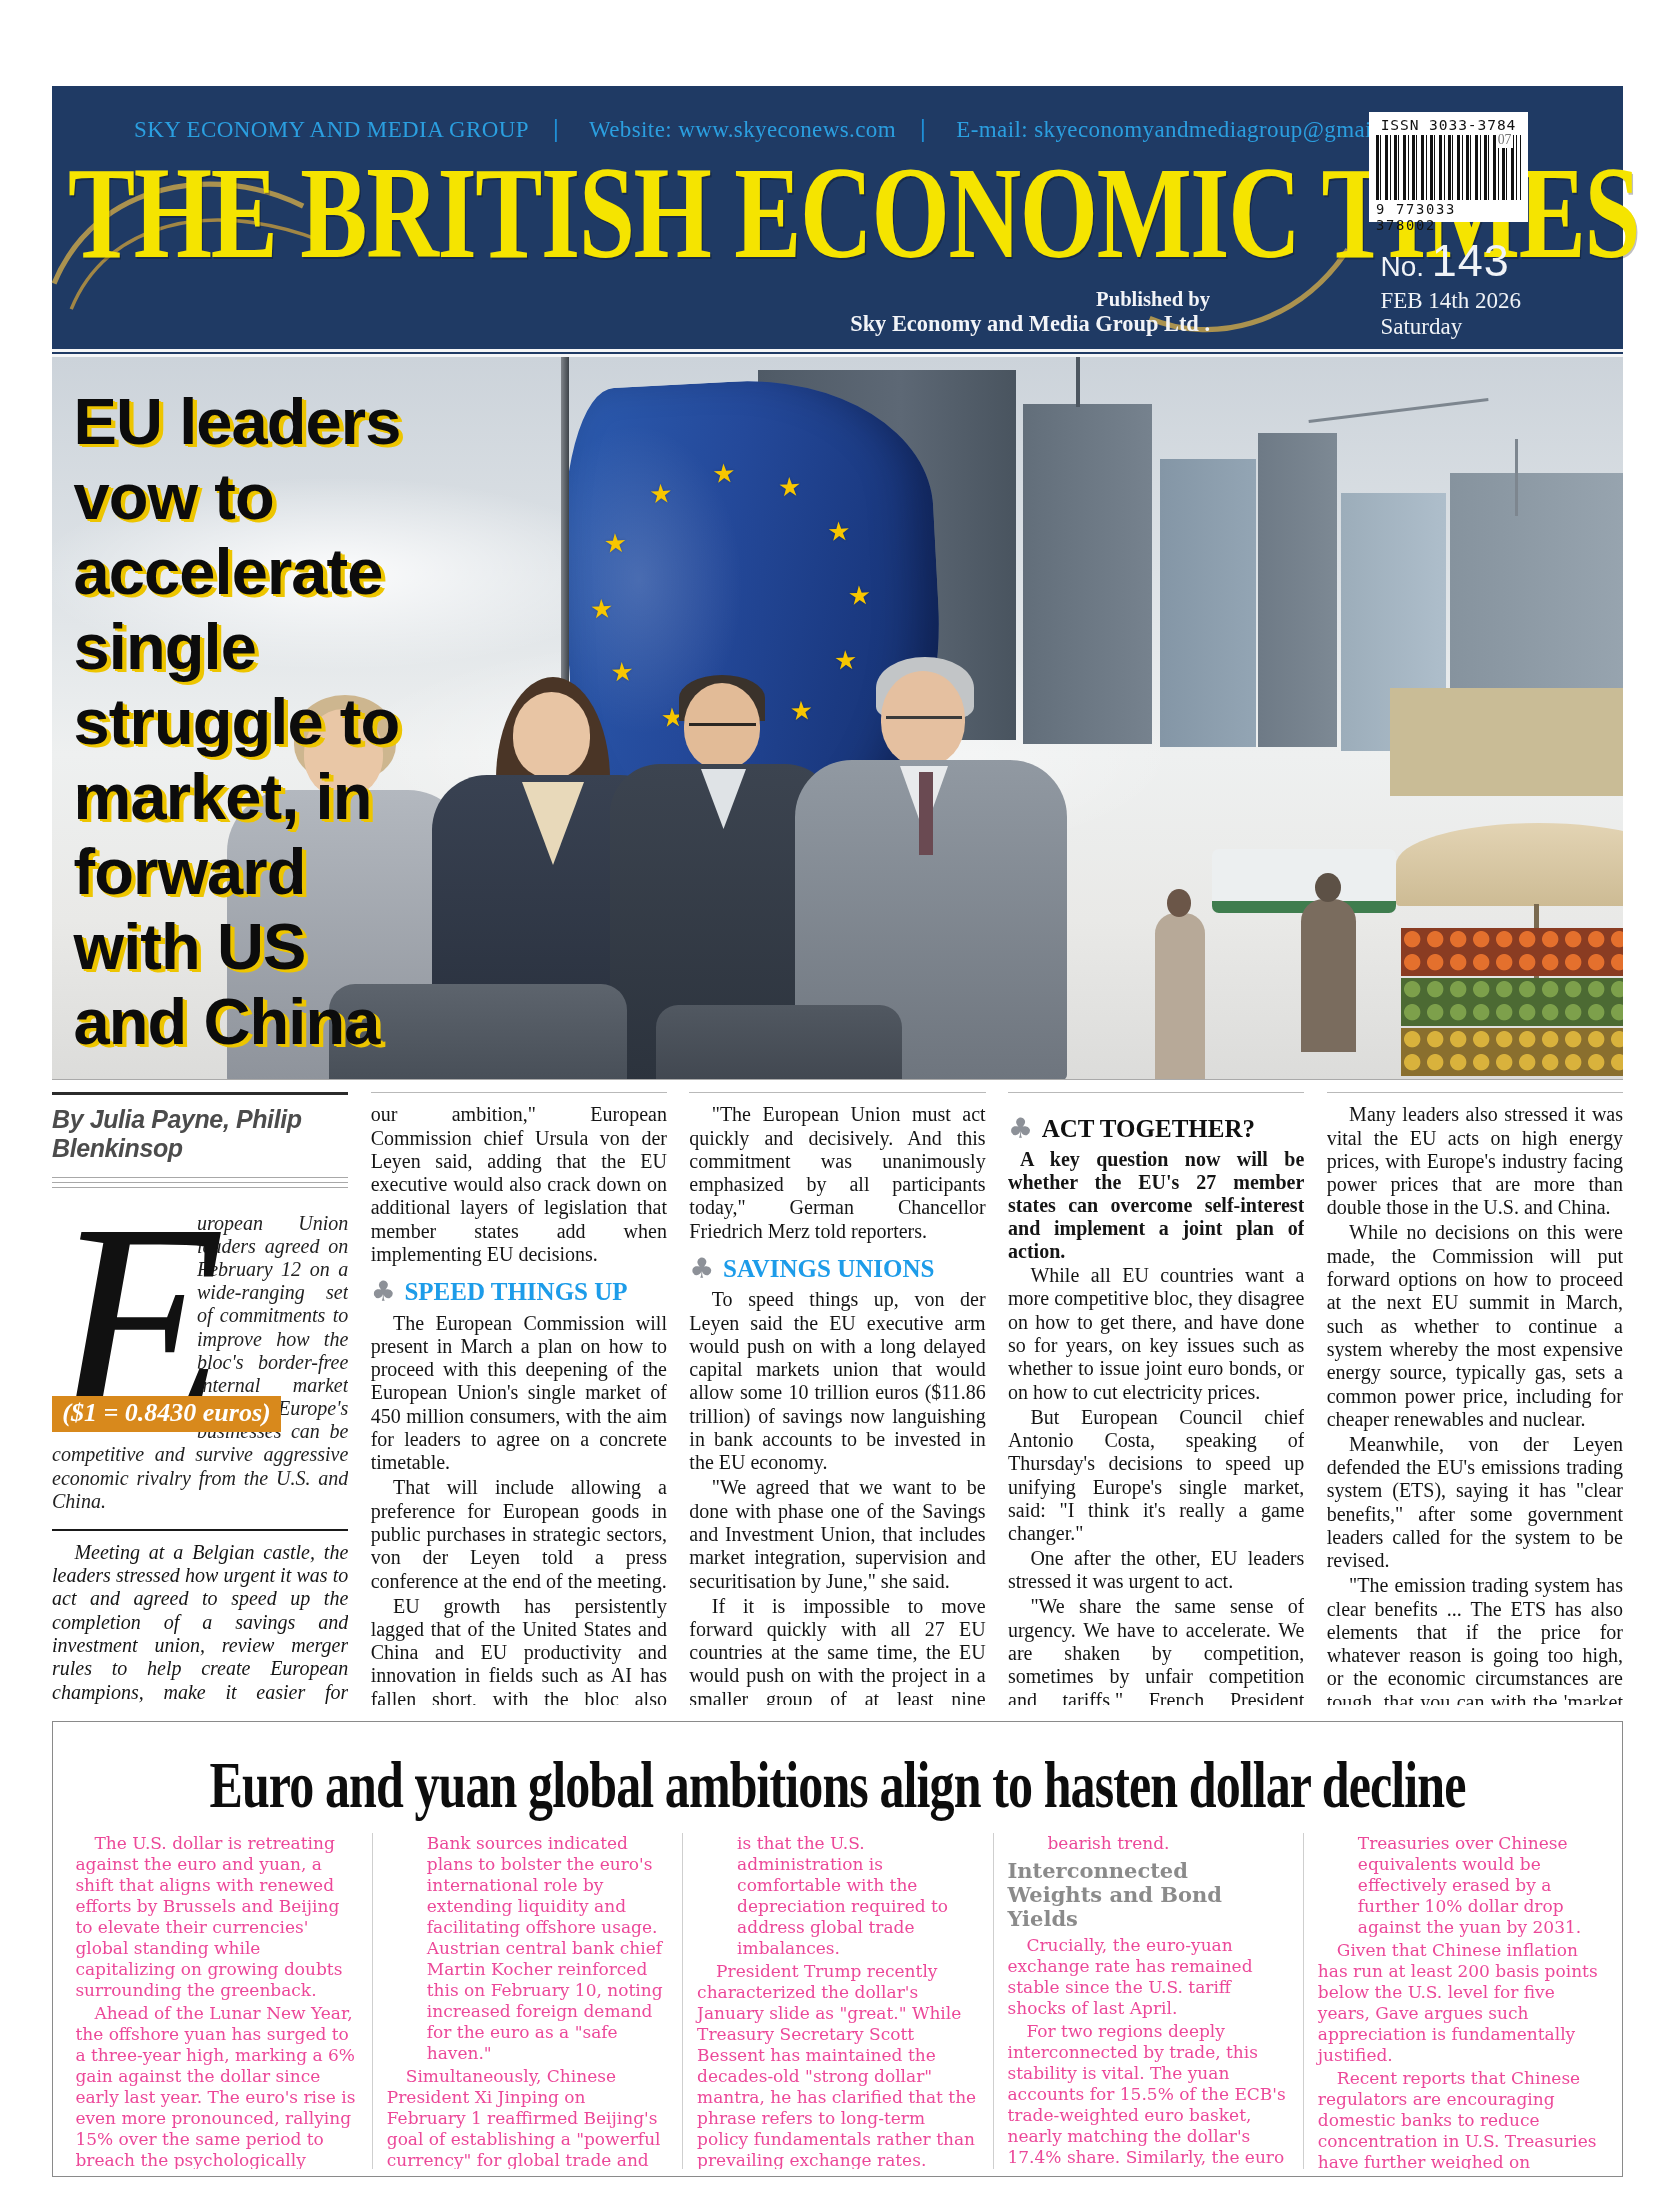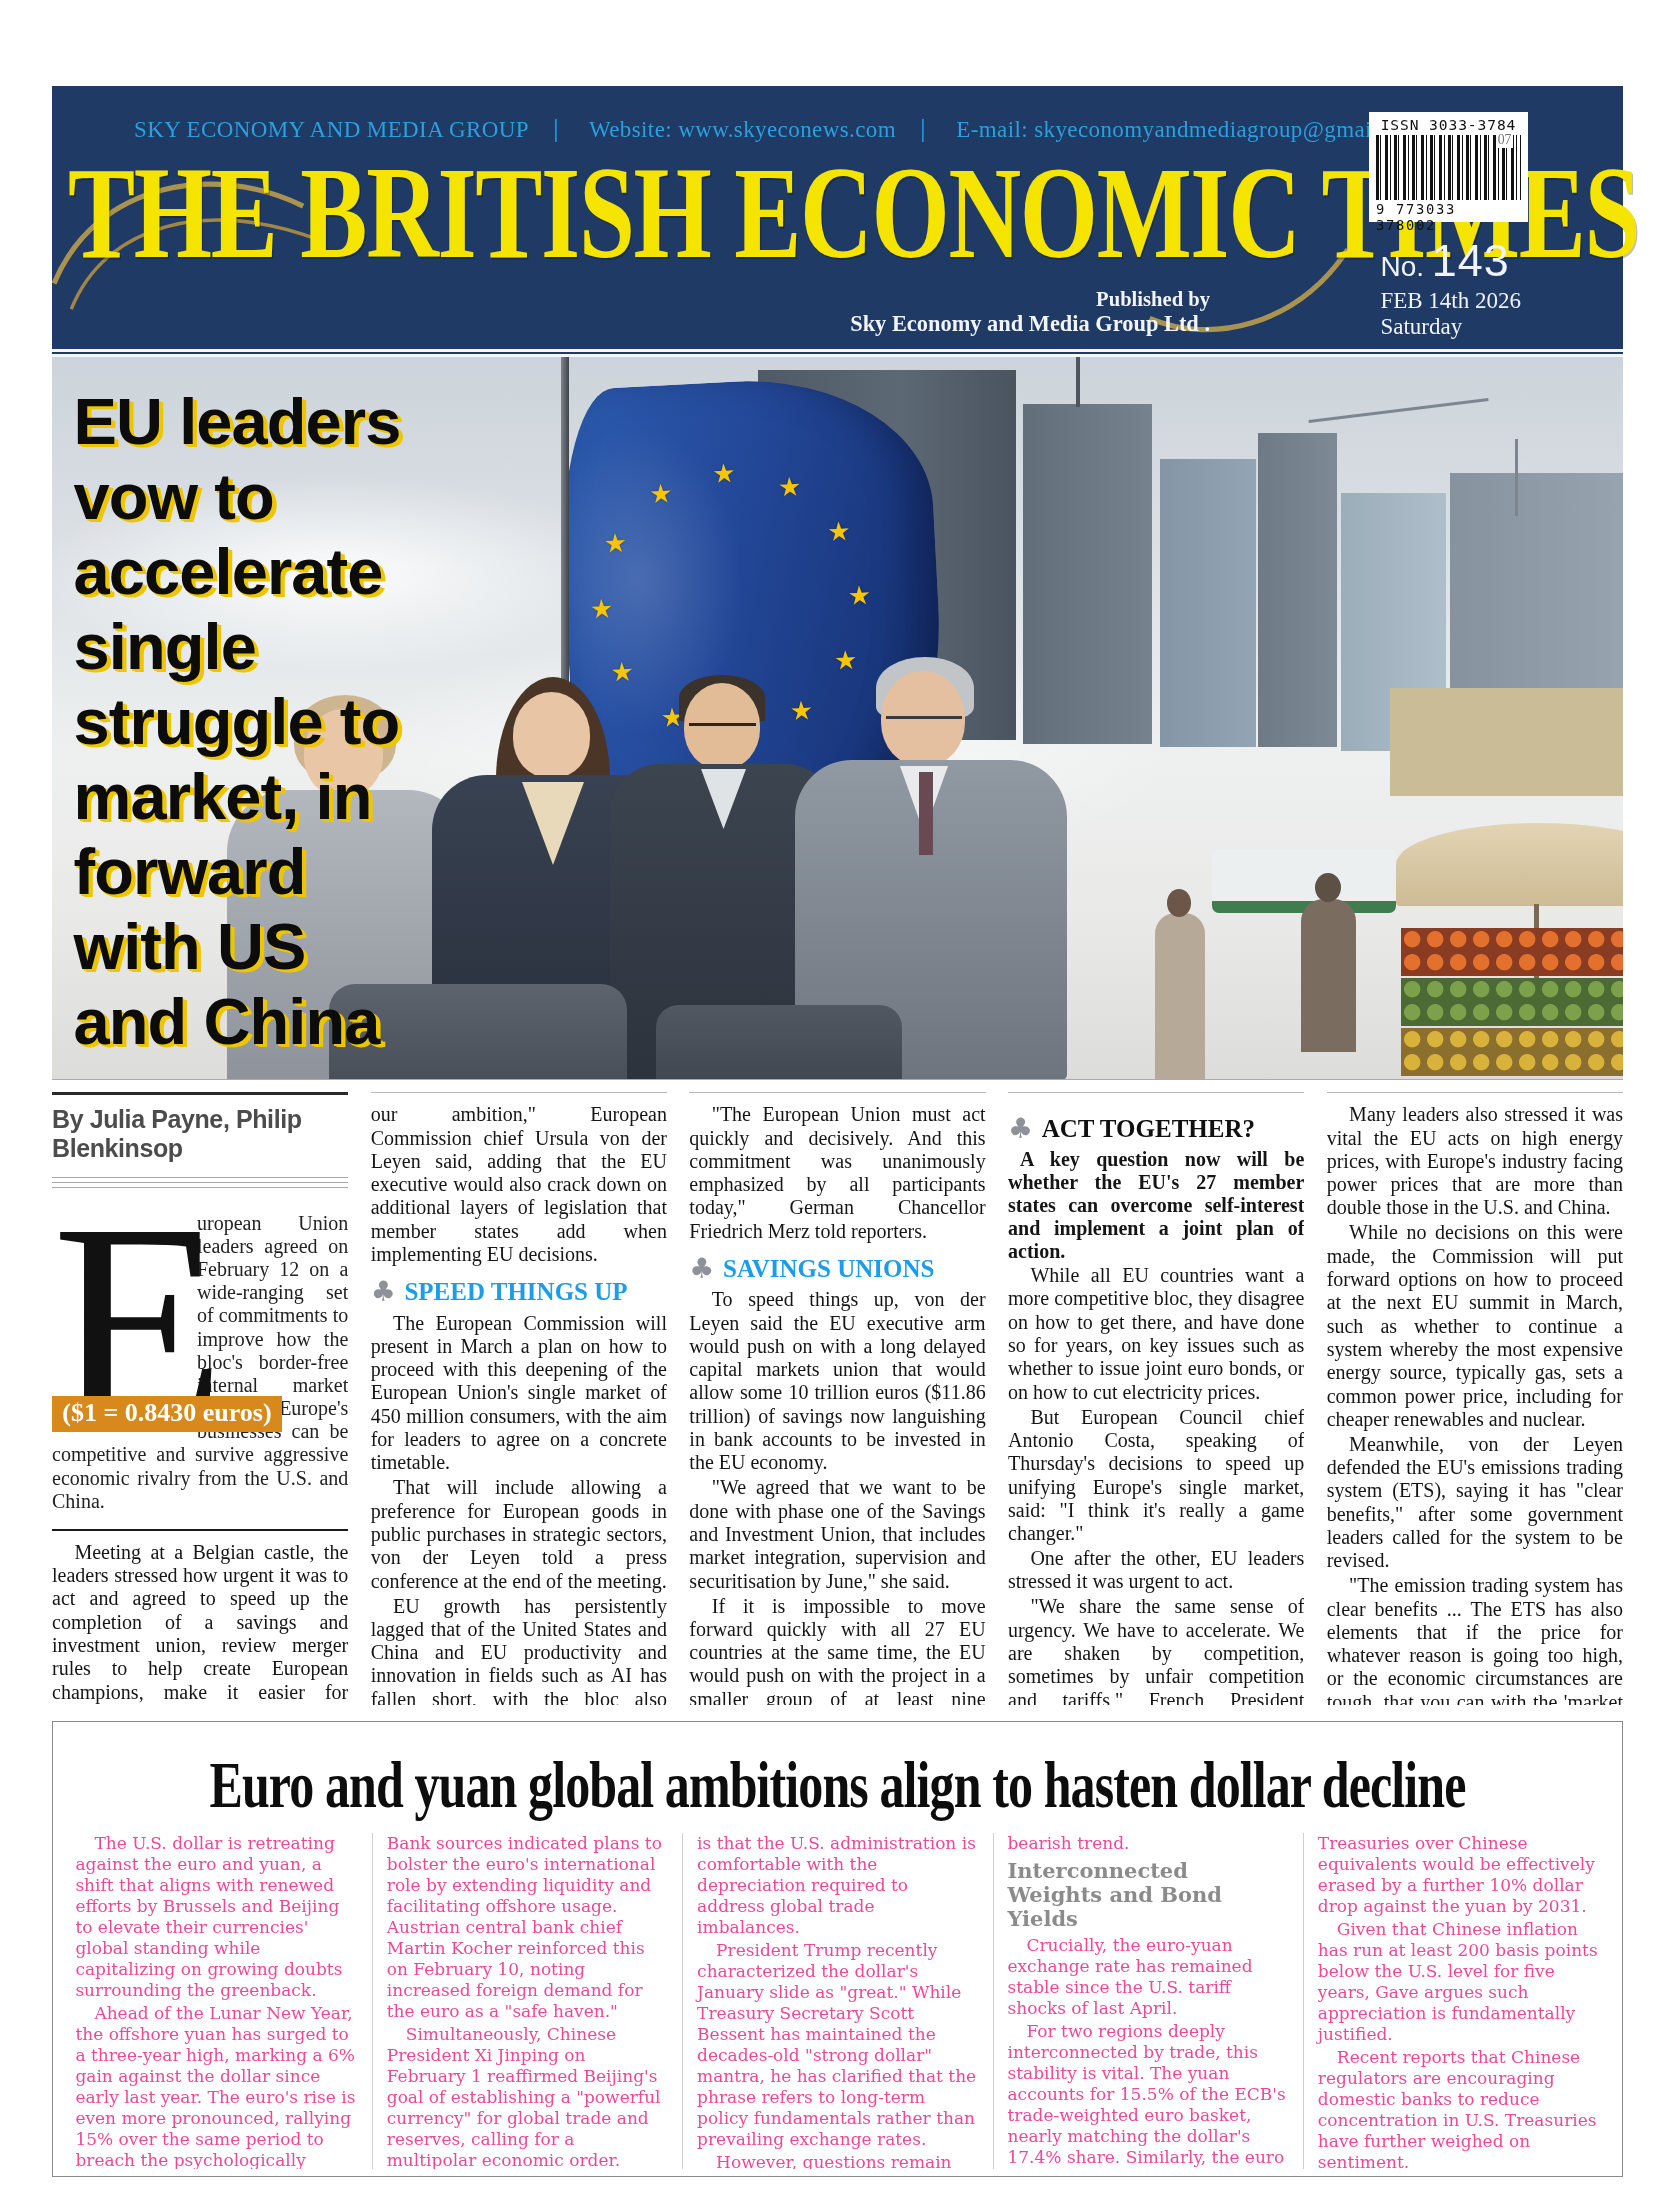--- a/index.html
+++ b/index.html
@@ -101,21 +101,21 @@
   .sh2 { left:1103px; top:532px; }
   .sh2 .head { position:relative; left:12px; width:24px; height:27.5px; border-radius:50%; background:#6b5648; }
   .sh2 .body { width:50px; height:172px; border-radius:20.6px 20.6px 0 0; background:#b7a998; margin-top:-3.4px; }
 
   .photo-headline { position:absolute; left:21.5px; top:27px; z-index:7; font-family:"Liberation Sans", sans-serif; font-weight:bold; font-size:65px; line-height:75px; letter-spacing:-0.9px; color:#0c0c0c; text-shadow:4.3px 3.4px 0 #edc500, 1.7px 1.7px 0 #edc500; }
 
   
   .story { margin-top:12px; }
   .story-cols { display:grid; grid-template-columns:repeat(5,1fr); column-gap:22.4px; height:613px; overflow:hidden; }
   .tcol { border-top:1.7px solid #b9b9b9; padding-top:10.3px; overflow:hidden; }
-  .col1 { overflow:hidden; }
+  .col1 { overflow:hidden;font-style:italic; }
   .byline-rule { border-top:3.4px solid #2b2b2b; margin-bottom:10.3px; }
   .byline { font-family:"Liberation Sans", sans-serif; font-weight:bold; font-size:25px; color:#4c4c4c; letter-spacing:-0.4px; }
   .staff-lines { height:15.5px; margin:13.8px 0 19px; background:repeating-linear-gradient(180deg,#a8a8a8 0 0.9px, transparent 0.9px 5.2px); }
   .lede-wrap { position:relative; min-height:239px; }
   .dropcap-wrap { float:left; width:145px; height:222px; position:relative; }
   .dropcap { font-size:284px; line-height:.78; color:#111; letter-spacing:-6.9px; }
   .badge { position:absolute; left:0; top:184px; background:#d8891c; color:#fff; font-weight:bold; font-size:26px; padding:2.6px 10.3px 4.3px; white-space:nowrap; z-index:3; }
   .lede-text { font-size:20px; line-height:1.16; text-align:justify; color:#222; }
   .col1-rule { border-top:2.6px solid #1a1a1a; margin:15.5px 0 10.3px; clear:both; }
   .story p { font-size:20px; line-height:1.165; text-align:justify; color:#151515; text-indent:22.4px; margin-bottom:1.7px; }
@@ -126,21 +126,21 @@
   .lead-bold { font-weight:bold; }
   .story p.lead-bold { text-indent:12px; line-height:1.14; }
 
   
   .bottom-box { margin-top:15.5px; border:1.7px solid #8a8a8a; height:456px; padding:15.5px 8.6px 12px; overflow:hidden; }
   .bottom-headline { text-align:center; font-weight:bold; font-size:50px; letter-spacing:-0.9px; color:#0d0d0d; transform:scaleY(1.32); transform-origin:center top; margin:8.6px 0 29px; white-space:nowrap; }
   .bottom-cols { display:grid; grid-template-columns:repeat(5,1fr); height:336px; overflow:hidden; }
   .bcol { padding:0 13.8px; overflow:hidden; font-family:"DejaVu Serif", serif; }
   .bcol + .bcol { border-left:1.7px solid #cfcfcf; }
   .bcol p { font-size:17px; line-height:1.24; color:#ec4899; text-indent:19px; margin-bottom:1.7px; text-align:left; }
-  .bcol p.cont { text-indent:0; }
+  .bcol p.cont { text-indent:0;margin-left:40px; }
   .bsub { font-family:"DejaVu Serif", serif; font-weight:bold; font-size:21px; color:#8b8b8b; line-height:1.15; margin:5.2px 0 3.4px; }
 </style>
 </head>
 <body>
 
 <div class="page">
 
   <header class="masthead">
     <div class="info-row">
       <span class="seg">SKY ECONOMY AND MEDIA GROUP</span>

